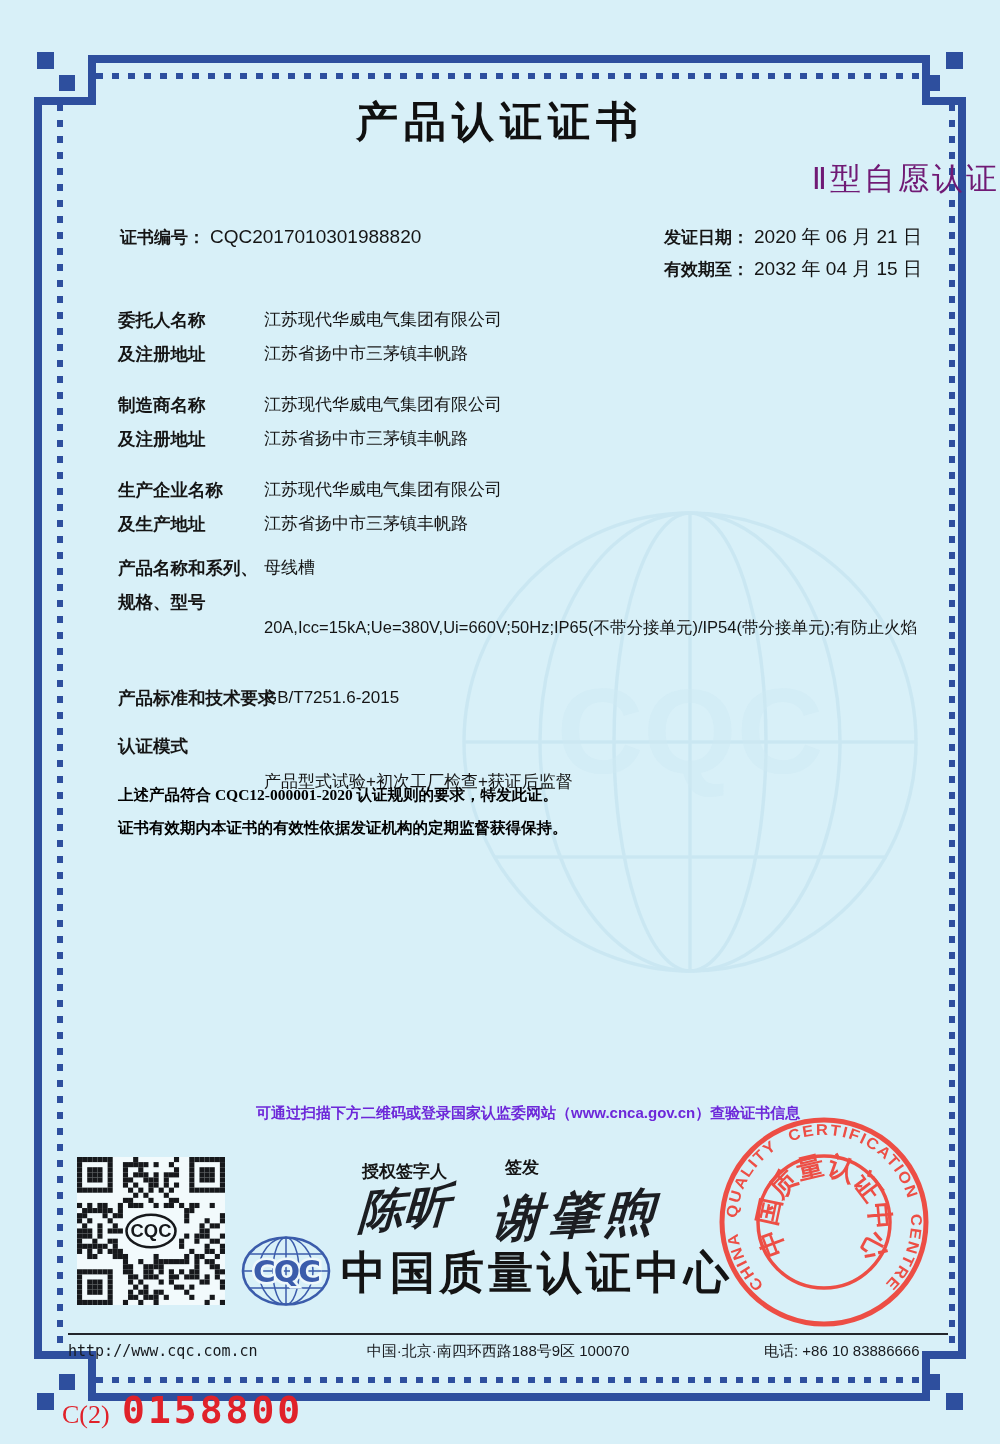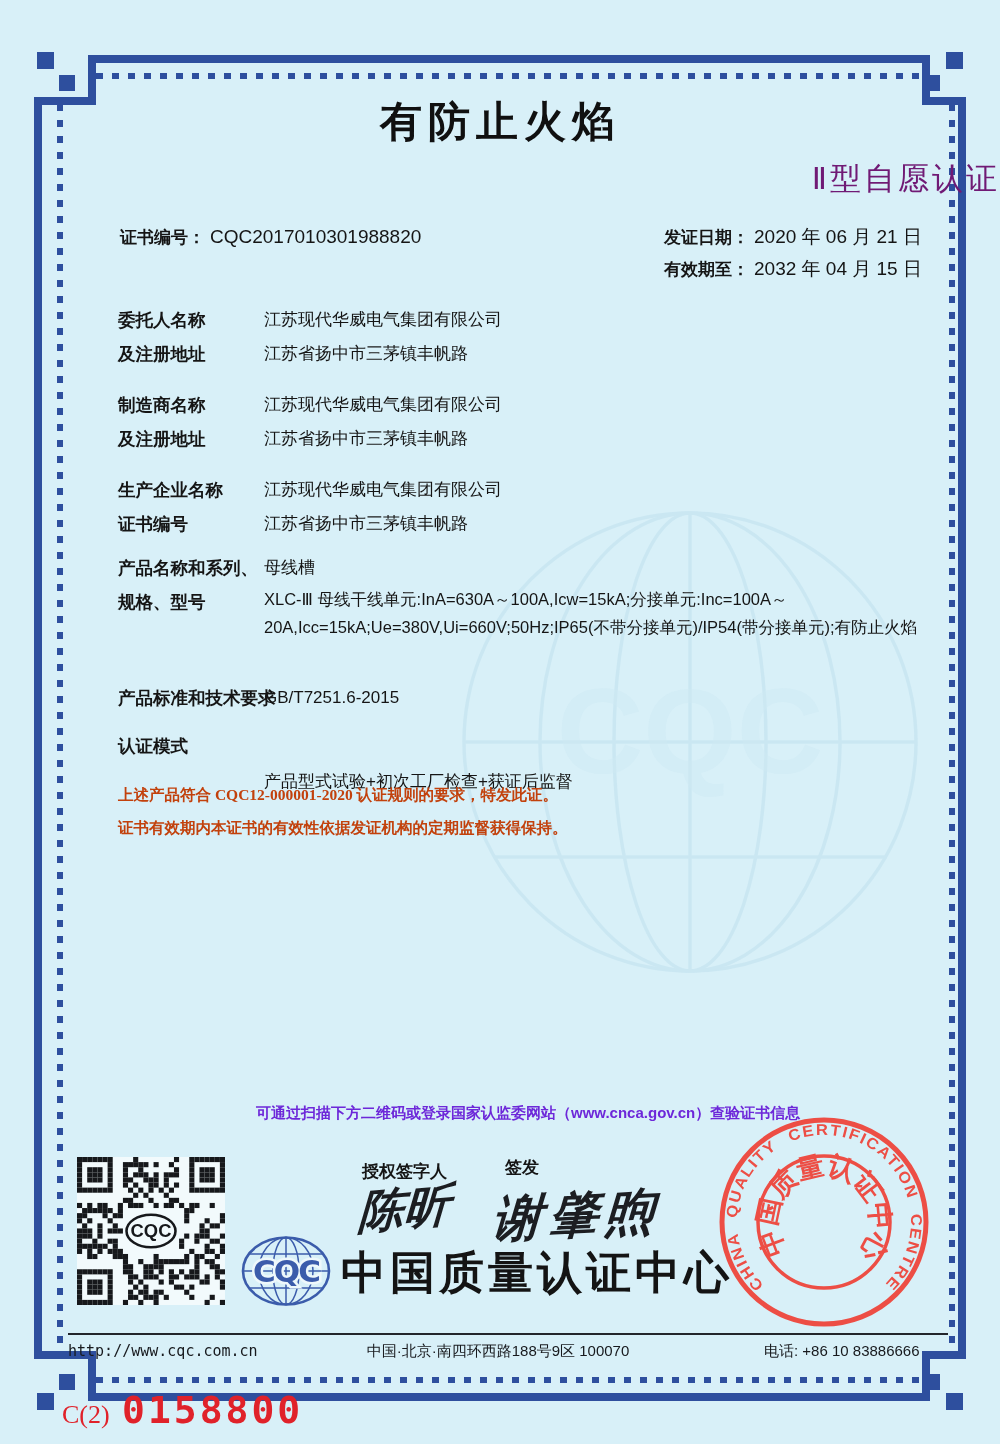--- a/index.html
+++ b/index.html
@@ -12,21 +12,21 @@
   svg{display:block;}
   .mono{font-family:"DejaVu Sans Mono","Liberation Mono",monospace;}
   .title{left:0;right:0;top:94px;text-align:center;font-size:42px;font-weight:bold;letter-spacing:6px;color:#101010;}
   .subtitle{left:0;right:0;top:158px;text-align:right;font-size:31px;font-weight:400;letter-spacing:3px;color:#701a75;}
   .meta-row{font-size:18px;}
   .meta-label{font-family:"Liberation Serif","DejaVu Serif",serif;font-weight:bold;font-size:17px;}
   .meta-value{font-size:19px;}
   .f-label{left:118px;width:160px;font-weight:bold;font-size:17.5px;line-height:34px;}
   .f-value{left:264px;width:700px;font-size:17px;line-height:34px;}
   .spec{left:264px;width:696px;font-size:16.5px;line-height:28.5px;}
-  .statement{left:118px;width:760px;font-family:"Liberation Serif","DejaVu Serif",serif;font-size:15.5px;font-weight:600;color:#c2410c;}
+  .statement{left:118px;width:760px;font-family:"Liberation Serif","DejaVu Serif",serif;font-size:15.5px;font-weight:600;color:#000000;}
   .verify-note{left:256px;top:1104px;font-size:15px;font-weight:600;color:#6d28d9;}
   .sign-label{font-size:17px;font-weight:600;}
   .signature{font-family:"Liberation Serif","DejaVu Serif",serif;font-style:italic;font-weight:600;color:#1c1e22;}
   .org-name{left:341px;top:1243px;font-size:45px;font-weight:600;letter-spacing:4px;color:#141414;white-space:nowrap;}
   .footer-line{left:68px;top:1333px;width:880px;height:2px;background:#23262b;}
   .footer-text{top:1342px;font-size:15px;color:#17191d;}
   .stub-code{left:62px;top:1400px;font-family:"Liberation Serif","DejaVu Serif",serif;font-size:26px;color:#e0222a;}
   .stub-serial{left:122px;top:1388px;font-family:"DejaVu Sans Mono","Liberation Mono",monospace;font-weight:bold;font-size:38px;letter-spacing:3px;color:#e0222a;}
 </style>
 </head>
@@ -60,21 +60,21 @@
         <rect x="59" y="75" width="16" height="16"></rect>
       <rect x="946" y="52" width="17" height="17"></rect>
         <rect x="924" y="75" width="16" height="16"></rect>
       <rect x="59" y="1374" width="16" height="16"></rect>
         <rect x="37" y="1393" width="17" height="17"></rect>
       <rect x="924" y="1374" width="16" height="16"></rect>
         <rect x="946" y="1393" width="17" height="17"></rect>
     </g>
   </svg>
 
-  <div class="abs title">有防止火焰</div>
+  <div class="abs title">产品认证证书</div>
   <div class="abs subtitle">Ⅱ型自愿认证</div>
 
   <div class="abs meta-row" style="left:120px;top:226px;">
     <span class="meta-label">证书编号：</span>
     <span class="meta-value">CQC2017010301988820</span>
   </div>
   <div class="abs meta-row" style="left:664px;top:224px;">
     <span class="meta-label">发证日期：</span>
     <span class="meta-value">2020 年 06 月 21 日</span>
   </div>
@@ -87,28 +87,27 @@
   <div class="abs f-label" style="top:337px;">及注册地址</div>
   <div class="abs f-value" style="top:303px;">江苏现代华威电气集团有限公司</div>
   <div class="abs f-value" style="top:337px;">江苏省扬中市三茅镇丰帆路</div>
 
   <div class="abs f-label" style="top:388px;">制造商名称</div>
   <div class="abs f-label" style="top:422px;">及注册地址</div>
   <div class="abs f-value" style="top:388px;">江苏现代华威电气集团有限公司</div>
   <div class="abs f-value" style="top:422px;">江苏省扬中市三茅镇丰帆路</div>
 
   <div class="abs f-label" style="top:473px;">生产企业名称</div>
-  <div class="abs f-label" style="top:507px;">证书编号</div>
+  <div class="abs f-label" style="top:507px;">及生产地址</div>
   <div class="abs f-value" style="top:473px;">江苏现代华威电气集团有限公司</div>
   <div class="abs f-value" style="top:507px;">江苏省扬中市三茅镇丰帆路</div>
 
   <div class="abs f-label" style="top:551px;">产品名称和系列、</div>
   <div class="abs f-label" style="top:585px;">规格、型号</div>
   <div class="abs f-value" style="top:551px;">母线槽</div>
-  <div class="abs spec" style="top:585px;">XLC-Ⅲ 母线干线单元:InA=630A～100A,Icw=15kA;分接单元:Inc=100A～</div>
   <div class="abs spec" style="top:613px;">20A,Icc=15kA;Ue=380V,Ui=660V;50Hz;IP65(不带分接单元)/IP54(带分接单元);有防止火焰</div>
 
   <div class="abs f-label" style="top:681px;width:200px;">产品标准和技术要求</div>
   <div class="abs f-value" style="top:681px;">GB/T7251.6-2015</div>
 
   <div class="abs f-label" style="top:729px;">认证模式</div>
   <div class="abs f-value" style="top:729px;margin-top:36px;">产品型式试验+初次工厂检查+获证后监督</div>
 
   <div class="abs statement" style="top:785px;">上述产品符合 CQC12-000001-2020 认证规则的要求，特发此证。</div>
   <div class="abs statement" style="top:818px;">证书有效期内本证书的有效性依据发证机构的定期监督获得保持。</div>

